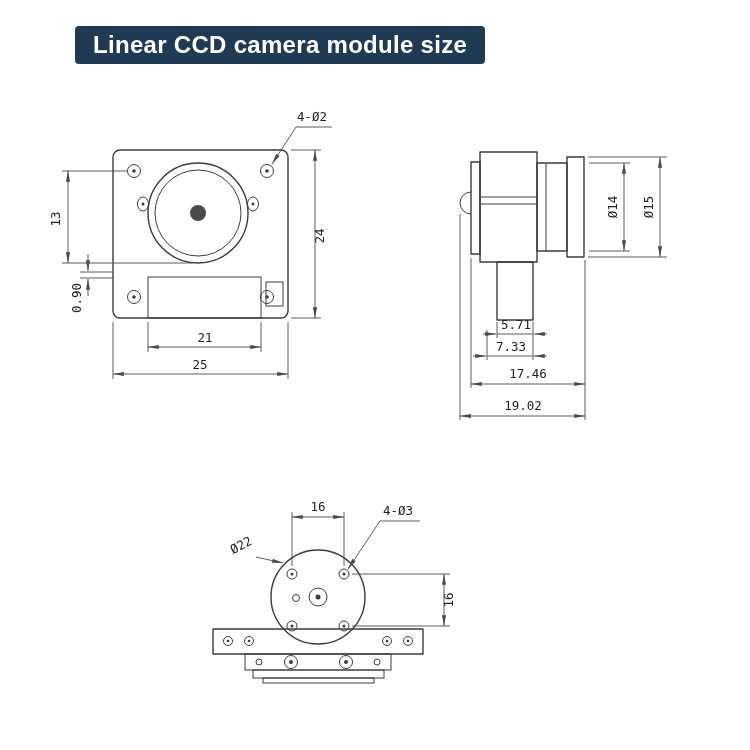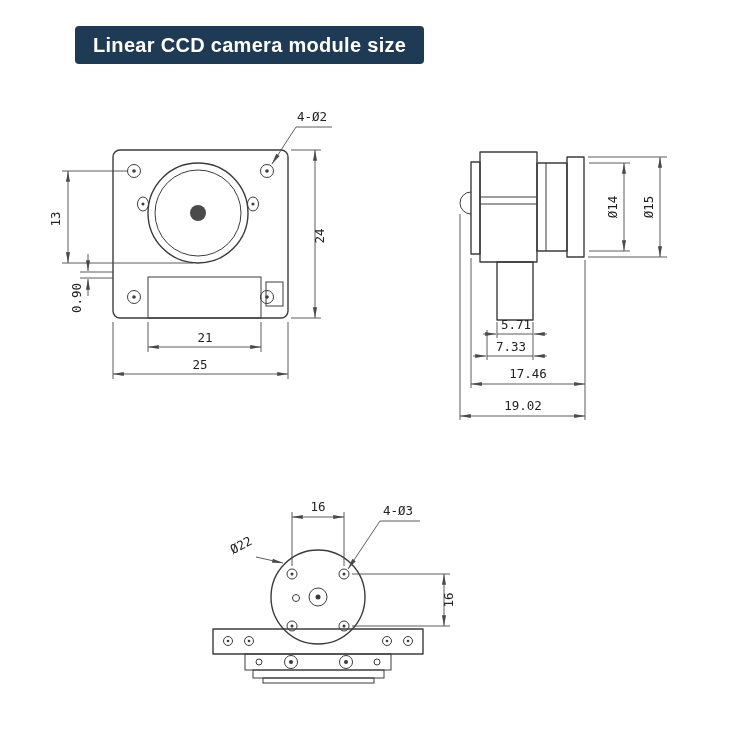--- a/index.html
+++ b/index.html
@@ -4,21 +4,21 @@
 <style>
   html,body{margin:0;padding:0;}
   body{
     width:750px;height:750px;background:#ffffff;position:relative;
     font-family:"Liberation Sans", sans-serif;overflow:hidden;
   }
   .badge{
     position:absolute;left:75px;top:26px;
     background:#1e3a54;color:#ffffff;
     font-family:"Liberation Sans", sans-serif;
-    font-weight:bold;font-size:20px;line-height:20px;
+    font-weight:bold;font-size:24px;line-height:20px;
     padding:9px 18px;border-radius:4px;letter-spacing:.3px;
     white-space:nowrap;
   }
   svg.drawing{position:absolute;left:0;top:0;}
   .outline{fill:none;stroke:#3c3c3c;stroke-width:1.4;stroke-linejoin:round;}
   .thin{fill:none;stroke:#3c3c3c;stroke-width:1;}
   .dim{fill:none;stroke:#4a4a4a;stroke-width:0.9;}
   .dot{fill:#3c3c3c;stroke:none;}
   .aperture{fill:#4a4a4a;stroke:none;}
   text.dimtext{

